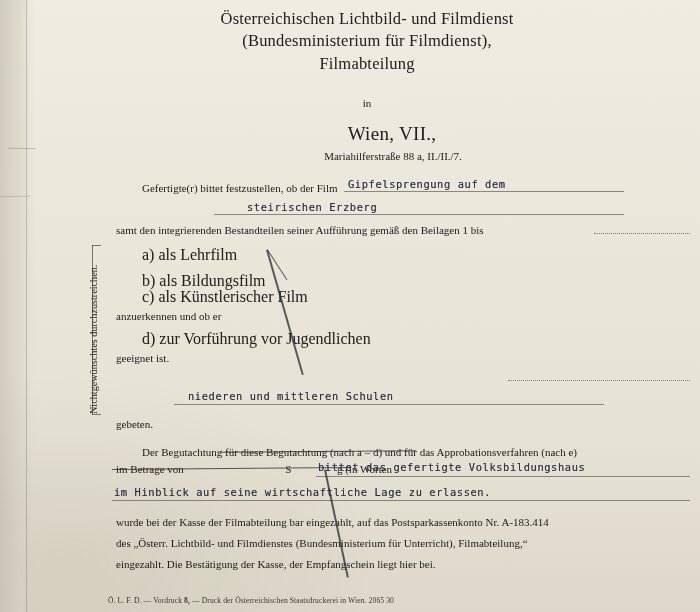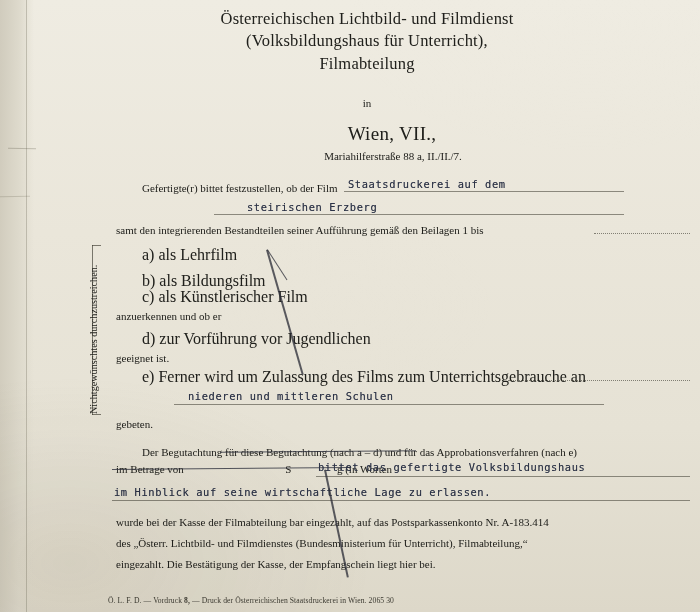--- a/index.html
+++ b/index.html
@@ -181,32 +181,32 @@
 <div id="scan">
   <div class="edge-band"></div>
   <div class="edge-crease"></div>
   <div class="edge-crease2"></div>
   <div class="edge-crease3"></div>
 
   <div class="sheet">
 
     <div class="hdr">
       <div class="l1">Österreichischen Lichtbild- und Filmdienst</div>
-      <div>(Volksbildungshaus für Unterricht),</div>
+      <div>(Bundesministerium für Filmdienst),</div>
       <div>Filmabteilung</div>
     </div>
 
     <div class="in-word">in</div>
     <div class="city">Wien, VII.,</div>
     <div class="addr">Mariahilferstraße 88 a, II./II./7.</div>
 
     <div class="blk body-txt" style="left:108px; top:180px;">Gefertigte(r) bittet festzustellen, ob der Film</div>
 
     <div class="rule" style="left:310px; top:191px; width:280px;"></div>
-    <div class="tw" style="left:314px; top:178px;">Staatsdruckerei auf dem</div>
+    <div class="tw" style="left:314px; top:178px;">Gipfelsprengung auf dem</div>
 
     <div class="rule" style="left:180px; top:214px; width:410px;"></div>
     <div class="tw" style="left:213px; top:201px;">steirischen Erzberg</div>
 
     <div class="blk body-txt" style="left:82px; top:222px;">samt den integrierenden Bestandteilen seiner Aufführung gemäß den Beilagen 1 bis</div>
     <div class="rule dotted" style="left:560px; top:233px; width:96px;"></div>
 
     <div class="sidebar-line"></div>
     <div class="sidebar-tick" style="top:245px;"></div>
     <div class="sidebar-tick" style="top:414px;"></div>
@@ -215,21 +215,20 @@
     <div class="blk opt" style="left:108px; top:246px;">a) als Lehrfilm</div>
     <div class="blk opt" style="left:108px; top:272px;">b) als Bildungsfilm</div>
     <div class="blk opt" style="left:108px; top:288px;">c) als Künstlerischer Film</div>
 
     <div class="blk opt" style="left:108px; top:330px;">d) zur Vorführung vor Jugendlichen</div>
 
     <div class="blk body-txt" style="left:82px; top:308px;">anzuerkennen und ob er</div>
 
     <div class="blk body-txt" style="left:82px; top:350px;">geeignet ist.</div>
 
-    <div class="blk opt" style="left:108px; top:368px;">e) Ferner wird um Zulassung des Films zum Unterrichtsgebrauche an</div>
     <div class="rule dotted" style="left:474px; top:380px; width:182px;"></div>
 
     <div class="rule" style="left:140px; top:404px; width:430px;"></div>
     <div class="tw" style="left:154px; top:390px;">niederen und mittleren Schulen</div>
 
     <div class="blk body-txt" style="left:82px; top:416px;">gebeten.</div>
 
     <div class="blk body-txt" style="left:108px; top:444px;">
       <span>Der</span>
       <span>Begutachtung</span>

